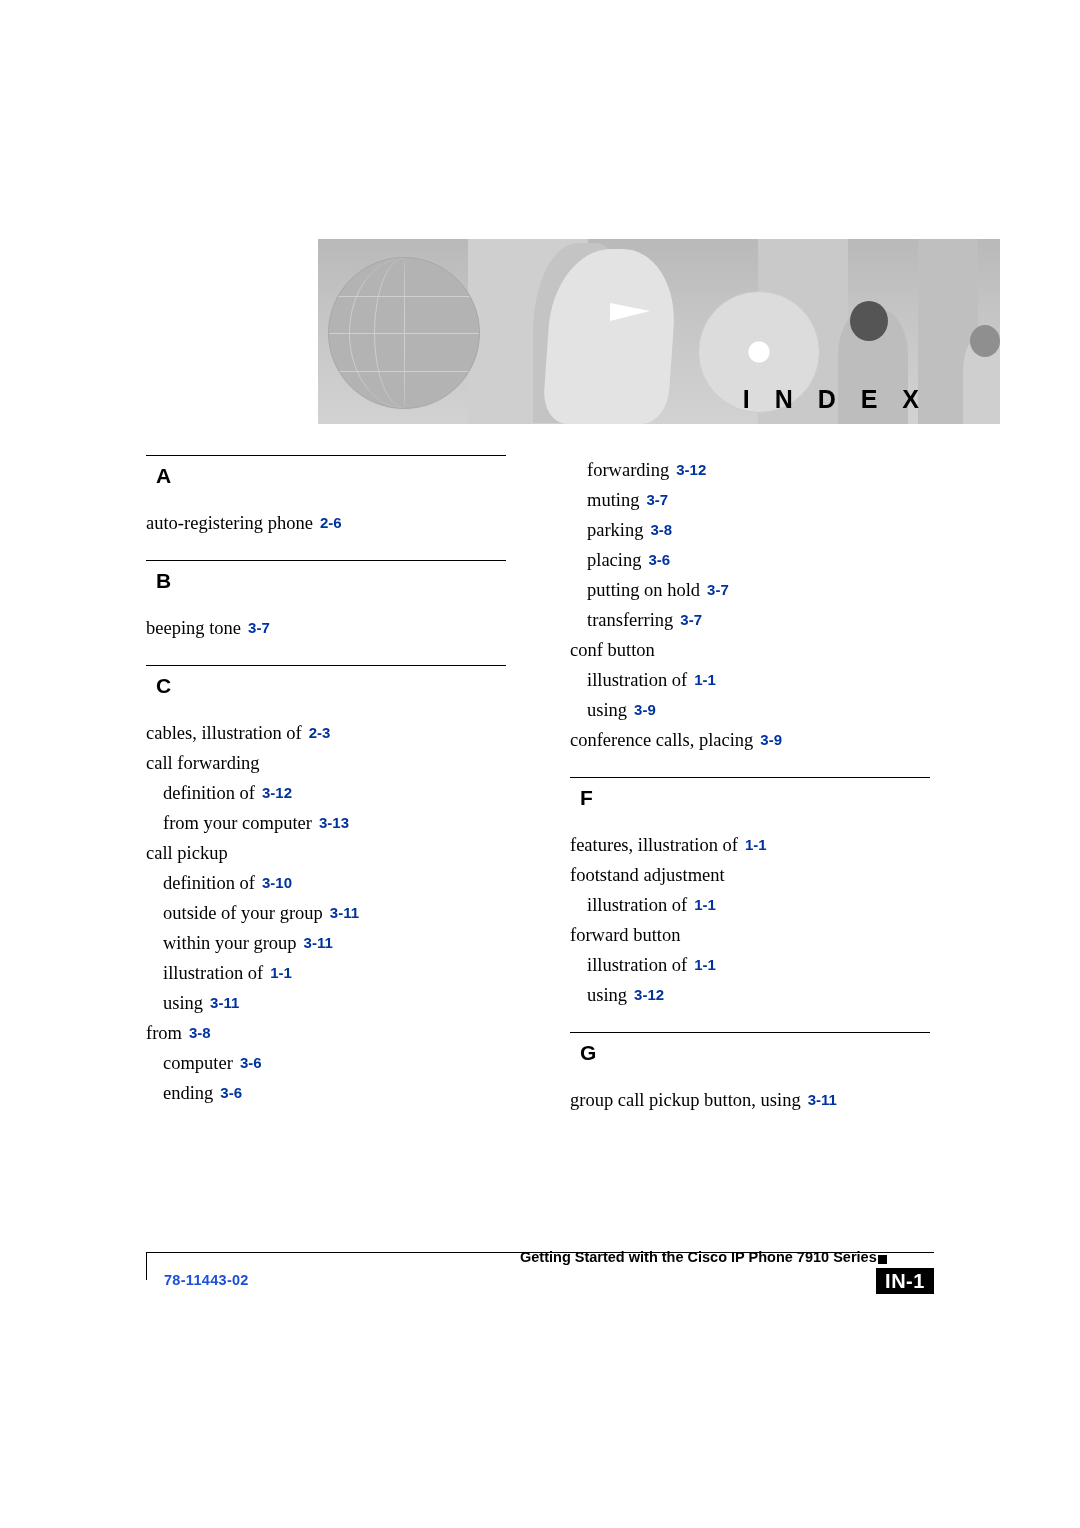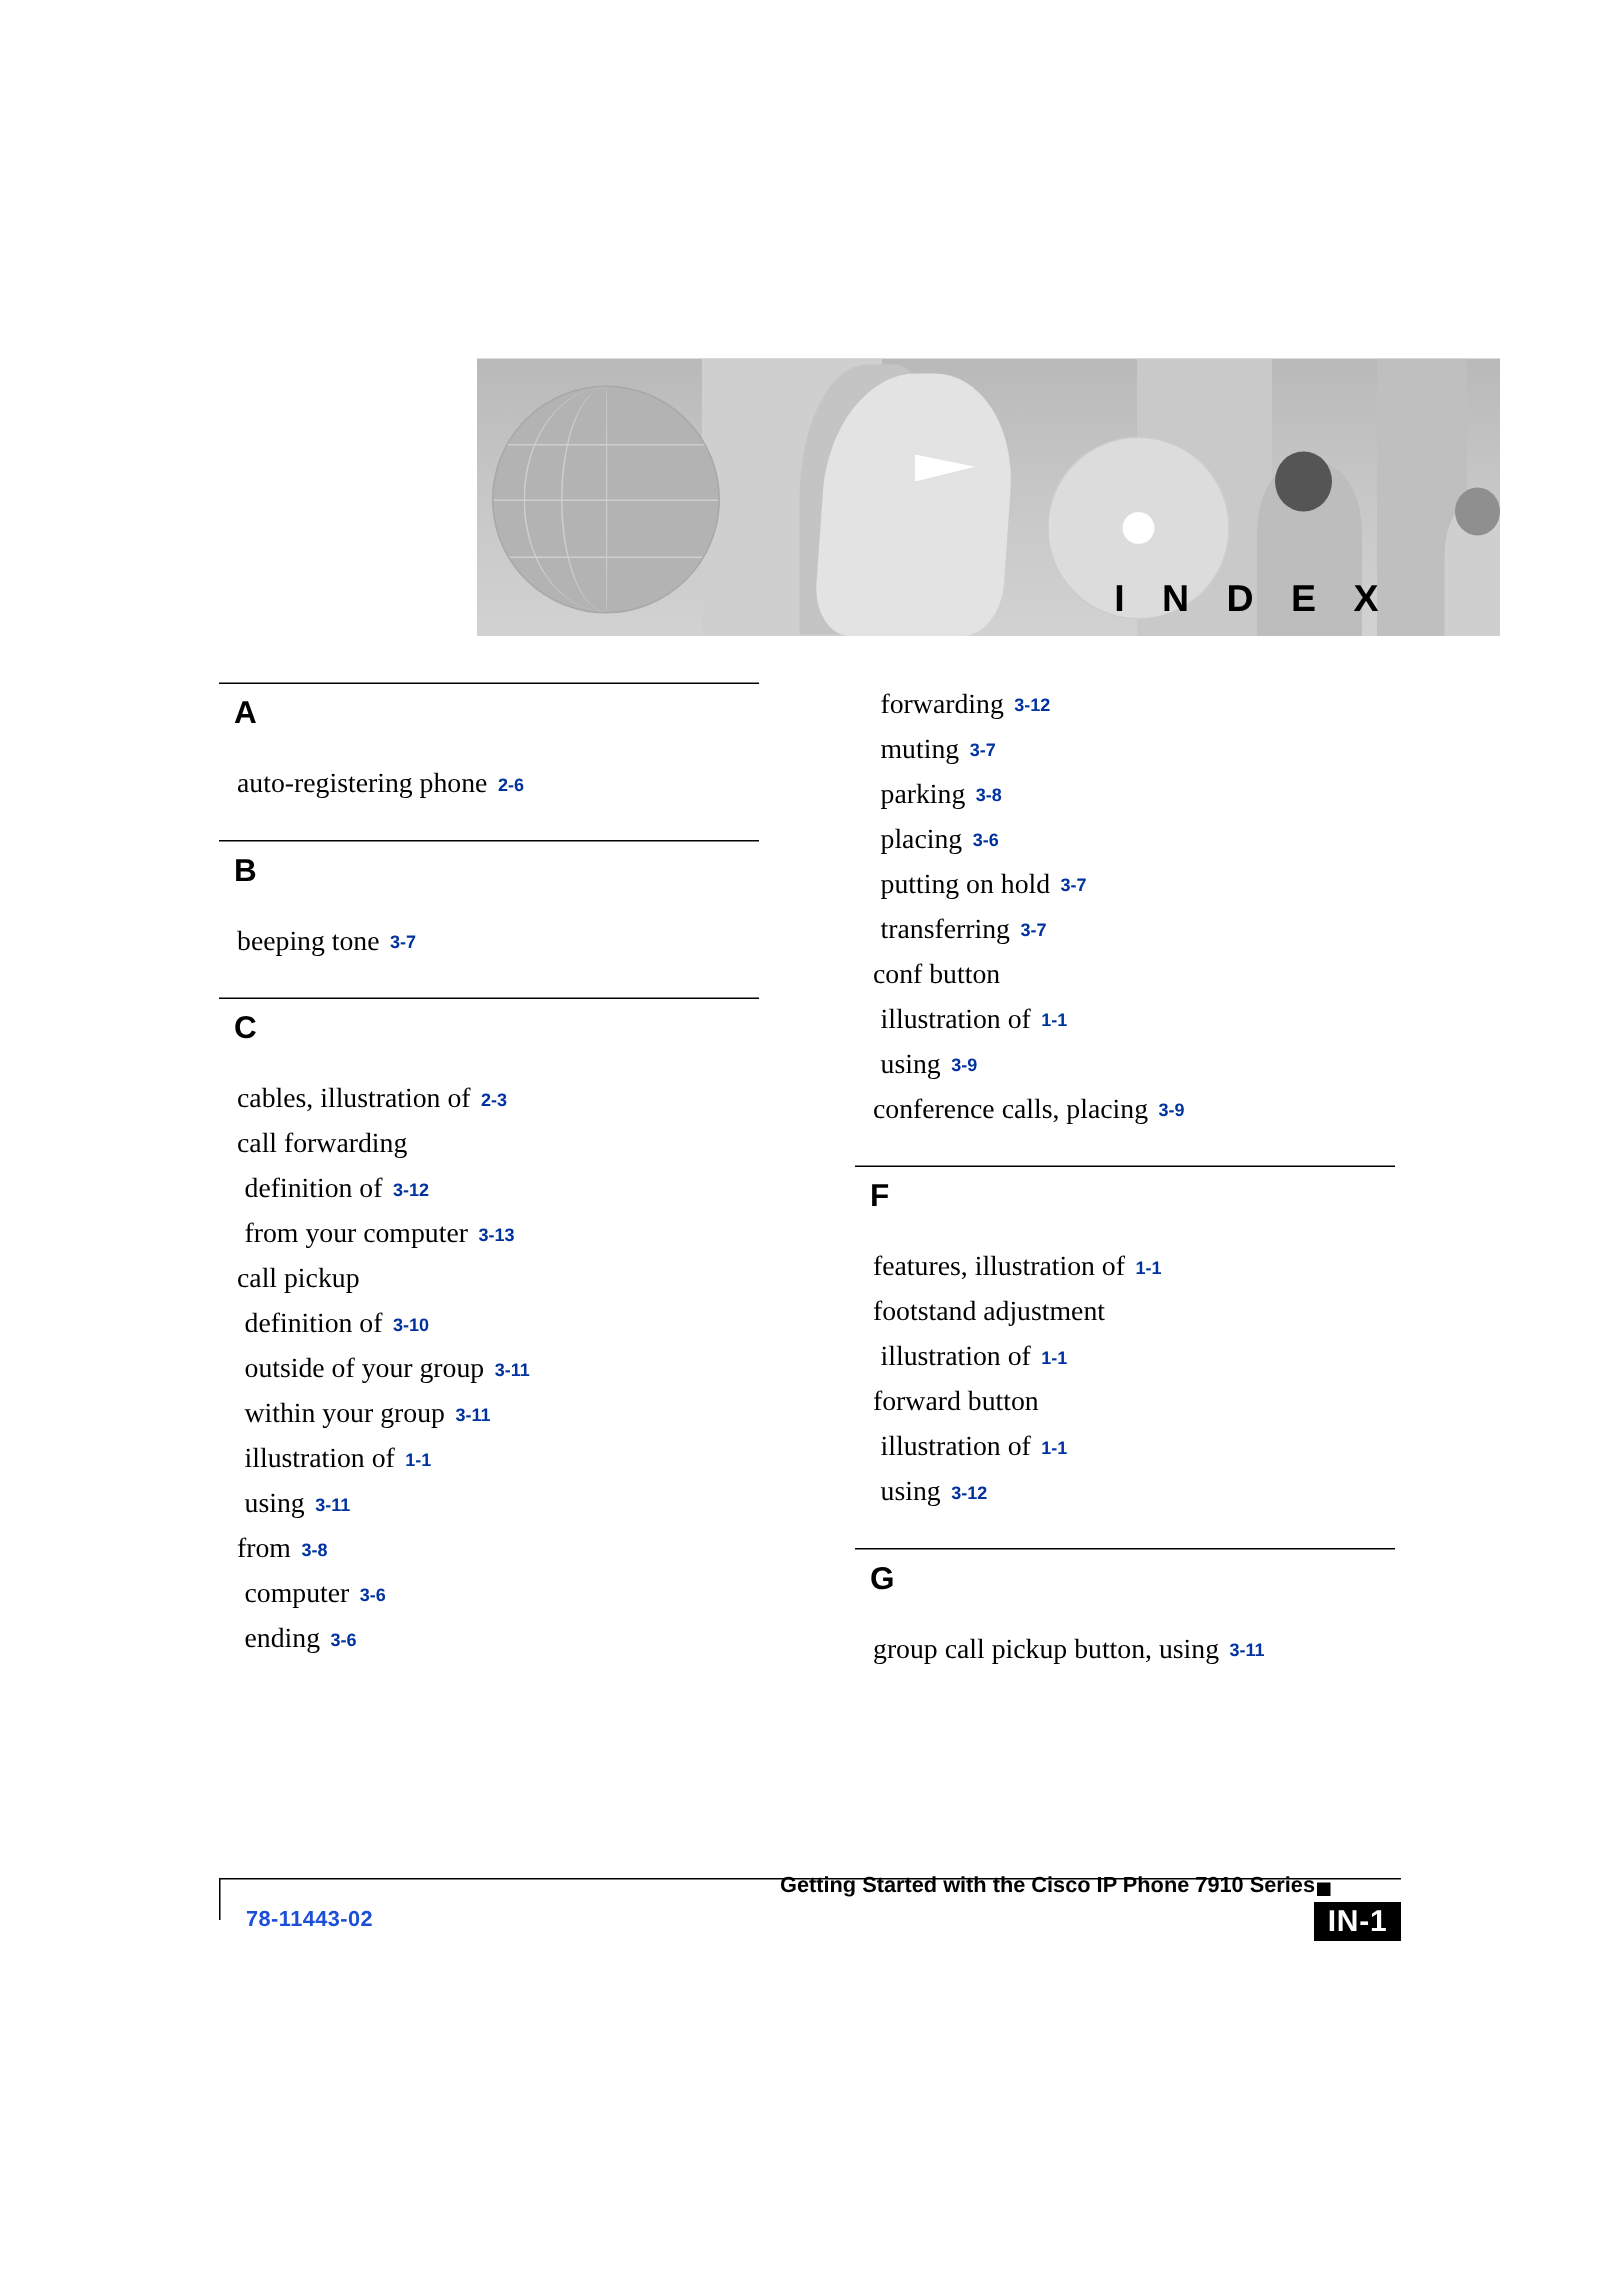--- a/index.html
+++ b/index.html
@@ -169,27 +169,27 @@
     margin-left: 10px;
   }
 
   .entry {
     font-family: "Liberation Serif", serif;
     font-size: 18.5px;
     color: #000000;
     line-height: 30px;
     white-space: nowrap;
   }
-  .lvl0 { margin-left: 12px; }
+  .lvl0 { margin-left: 0px; }
   .lvl1 { margin-left: 17px; }
 
   .pg {
     font-family: "Liberation Sans", sans-serif;
     font-weight: bold;
-    font-size: 12px;
+    font-size: 15px;
     color: #0033a0;
     margin-left: 7px;
     vertical-align: 1px;
   }
 
   
   .footer-rule {
     position: absolute;
     left: 146px;
     top: 1252px;

